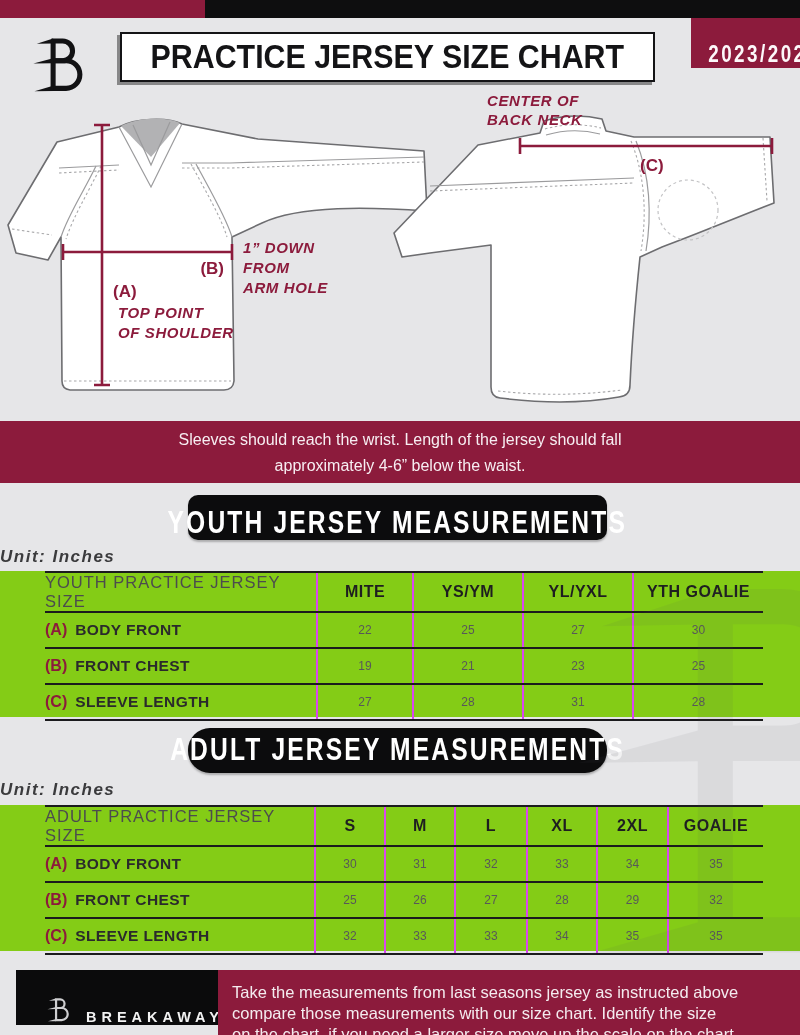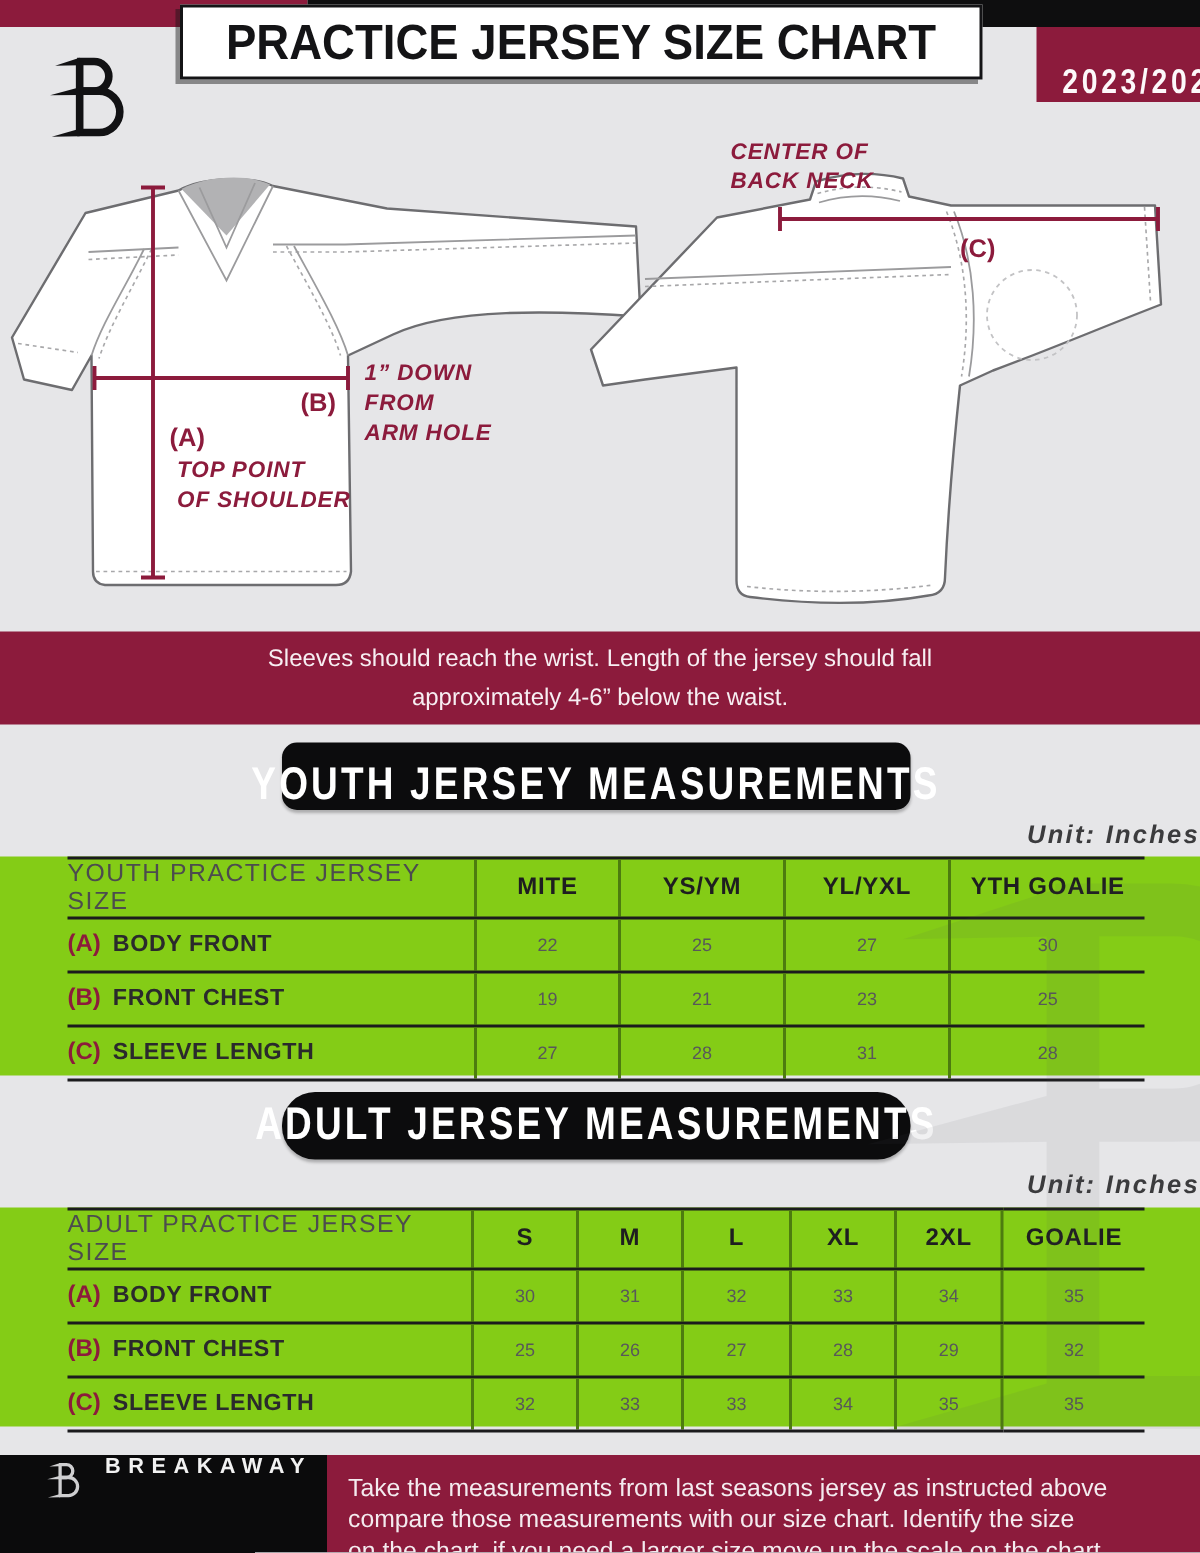--- a/index.html
+++ b/index.html
@@ -2,63 +2,63 @@
 <html><head>
 <meta charset="utf-8">
 <style>
   html,body{margin:0;padding:0;background:#9a9aa0;}
   .page{position:relative;width:800px;height:1035px;background:#e6e6e8;overflow:hidden;
         font-family:"Liberation Sans",sans-serif;-webkit-font-smoothing:antialiased;}
   
   .strip-maroon{position:absolute;left:0;top:0;width:205px;height:18px;background:#8c1b3c;}
   .strip-black{position:absolute;left:205px;top:0;width:595px;height:18px;background:#0e0e0f;}
   
-  .title-box{position:absolute;left:120px;top:3px;width:535px;height:50px;background:#ffffff;
+  .title-box{position:absolute;left:120px;top:32px;width:535px;height:50px;background:#ffffff;
              border:2px solid #141416;box-sizing:border-box;box-shadow:-3px 3px 0 rgba(20,20,20,.45);
              display:flex;align-items:center;justify-content:center;z-index:4;}
   .title-box span{display:inline-block;transform:scaleX(.92);font-size:33px;font-weight:700;
                   letter-spacing:0;color:#141416;white-space:nowrap;}
   .season-box{position:absolute;left:655px;top:18px;width:145px;height:50px;background:#8c1b3c;
               display:flex;align-items:flex-end;justify-content:center;z-index:3;margin-left:36px;}
   .season-box span{display:inline-block;transform:scaleX(.82);font-size:23px;font-weight:700;
                    letter-spacing:3px;color:#fdf8fa;white-space:nowrap;}
   .logo-header{position:absolute;left:30px;top:26px;color:#121214;z-index:2;}
   
   .diagram{position:absolute;left:0;top:85px;width:800px;height:337px;}
   
   .notice{position:absolute;left:0;top:421px;width:800px;height:62px;background:#8c1b3c;
           color:#f7eef2;text-align:center;font-size:16px;line-height:26px;padding-top:6px;box-sizing:border-box;}
   
   .sec-banner{position:absolute;left:188px;width:419px;height:45px;background:#0c0c0d;border-radius:10px;
               display:flex;align-items:center;justify-content:center;box-shadow:0 2px 2px rgba(0,0,0,.25);}
   .sec-banner span{display:inline-block;transform:scale(.85,1.05);font-size:29px;font-weight:700;
                    letter-spacing:2.5px;color:#ffffff;white-space:nowrap;}
   .sec-youth{top:495px;align-items:flex-end;} .sec-adult{top:728px;border-radius:22px;}
-  .unit-line{position:absolute;left:0;width:800px;text-align:right;font-style:italic;font-size:17px;
+  .unit-line{position:absolute;left:0;width:800px;text-align:left;font-style:italic;font-size:17px;
              letter-spacing:1.5px;color:#3b3b3d;font-weight:700;}
   .unit-youth{top:547px;} .unit-adult{top:780px;}
   
   .band{position:absolute;left:0;width:800px;background:#84cc16;}
   .band-youth{top:571px;height:146px;} .band-adult{top:805px;height:146px;}
   table.size-table{border-collapse:collapse;table-layout:fixed;width:718px;margin-left:45px;}
   table.size-table td{border-top:2px solid #1b1b1d;border-bottom:2px solid #1b1b1d;
                       height:34px;padding:0;vertical-align:middle;}
-  table.size-table td.v{border-left:2px solid #4d7c0f;margin-top:40px;}
+  table.size-table td.v{border-left:2px solid #d946ef;margin-top:40px;}
   td.lblhead{font-size:16.5px;color:#4c4c4e;letter-spacing:1px;padding-left:15px;}
   td.sizehead{font-size:16px;font-weight:700;color:#1e1e20;text-align:center;letter-spacing:.5px;}
   td.rowlabel{padding-left:16px;font-size:15.5px;color:#2a2a2c;letter-spacing:.4px;font-weight:bold;}
   td.rowlabel b{color:#8c1b3c;font-size:16px;margin-right:8px;letter-spacing:0;}
   td.num{font-size:12px;color:#58585a;text-align:center;}
   
   .watermark{position:absolute;left:555px;top:505px;width:430px;height:508px;color:#50505a;opacity:.075;
              z-index:30;pointer-events:none;}
   
   .footer{position:absolute;left:0;top:970px;width:800px;height:65px;}
-  .footer-black{position:absolute;left:0;top:0;width:218px;height:65px;background:#0b0b0c;
-                display:flex;align-items:flex-start;}
+  .footer-black{position:absolute;left:16px;top:0;width:218px;height:55px;background:#0b0b0c;
+                display:flex;align-items:flex-end;}
   .footer-black .blogo{margin-left:30px;color:#cfcfd1;}
   .footer-black .brand{margin-left:13px;color:#f2f2f2;font-size:14.5px;font-weight:700;letter-spacing:5px;}
   .footer-note{position:absolute;left:218px;top:0;width:582px;height:65px;background:#8c1b3c;
                color:#f4ebef;font-size:16.5px;line-height:21px;padding:12px 0 0 14px;box-sizing:border-box;}
   
   .mline{stroke:#8c1b3c;stroke-width:2.6;fill:none;}
   .jout{fill:#ffffff;stroke:#6d6d70;stroke-width:1.6;stroke-linejoin:round;}
   .seam{fill:none;stroke:#9b9b9d;stroke-width:1.2;}
   .stitch{fill:none;stroke:#a8a8aa;stroke-width:1.1;stroke-dasharray:2.5,2.5;}
   text.tag{font-family:"Liberation Sans",sans-serif;font-weight:700;font-size:17px;fill:#8c1b3c;}

